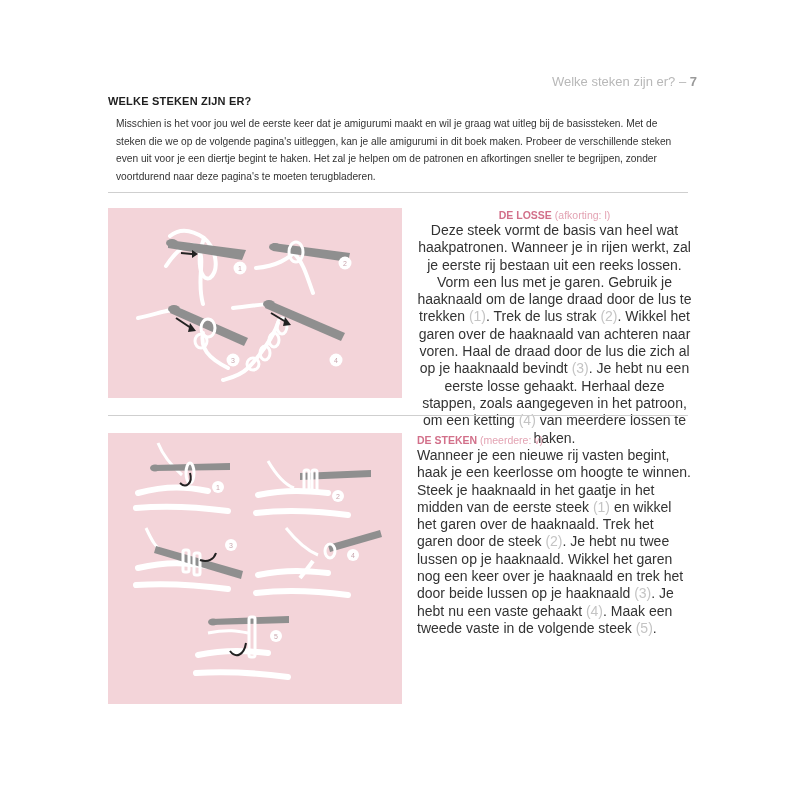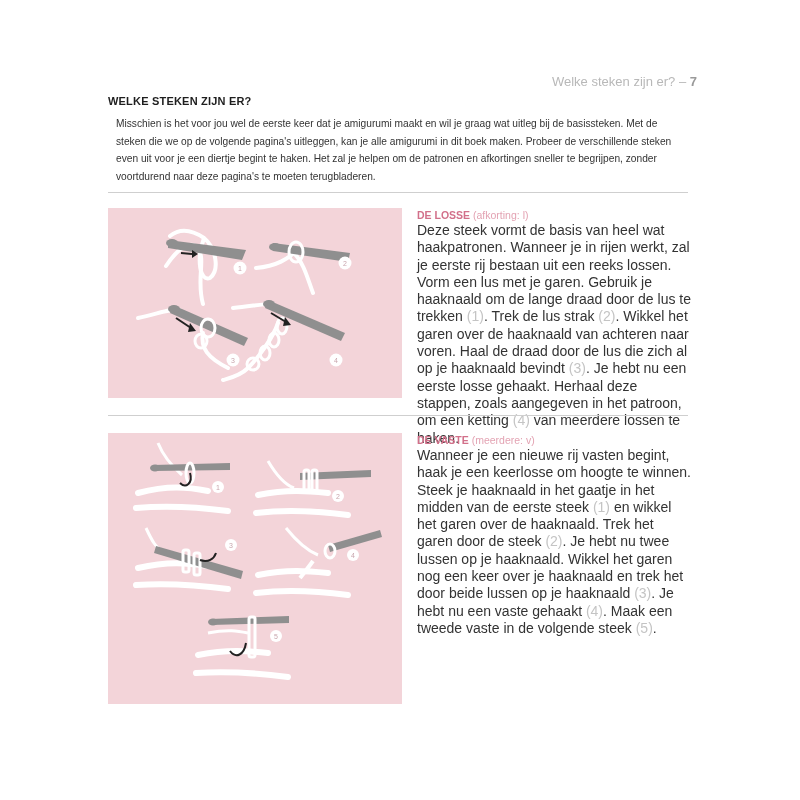--- a/index.html
+++ b/index.html
@@ -11,21 +11,21 @@
   .intro h1 { margin: 0 0 2px 0; font-size: 11px; font-weight: bold; letter-spacing: 0.2px; color: #1e1e1e; }
   .intro p { margin: 8px; font-size: 10.2px; line-height: 17.5px; color: #333; }
   .rule { position: absolute; left: 108px; width: 580px; height: 0; border-top: 1px solid #cfcfcf; }
   .rule.r1 { top: 192px; }
   .rule.r2 { top: 415px; }
   .figure { position: absolute; left: 108px; width: 294px; background: #f3d4d9; }
   .figure.f1 { top: 208px; height: 190px; }
   .figure.f2 { top: 433px; height: 271px; }
   .figure svg { width: 100%; height: 100%; display: block; }
   .section { position: absolute; left: 417px; width: 275px; }
-  .section.s1 { top: 208px; }
+  .section.s1 { top: 208px; text-align: center; }
   .section.s2 { top: 433px; }
   .section h2 { margin: 0; font-size: 10.5px; line-height: 14px; font-weight: normal; }
   .section h2 .t { color: #d2708a; font-weight: bold; }
   .section h2 .a { color: #e3a3b3; }
   .section p { margin: 0; font-size: 14px; line-height: 17.3px; color: #333; }
   .ref { color: #c4c4c4; }
 </style>
 </head>
 <body>
 
@@ -151,17 +151,17 @@
       <circle cx="245" cy="122" r="6" fill="#fff"></circle>
         <text x="245" y="125" font-size="7" text-anchor="middle" fill="#c8a5ad">4</text>
       <circle cx="168" cy="203" r="6" fill="#fff"></circle>
         <text x="168" y="206" font-size="7" text-anchor="middle" fill="#c8a5ad">5</text>
     </g>
   </svg>
 </div>
 
 <div class="section s2">
   <h2>
-    <span class="t">DE VASTE</span>
+    <span class="t">DE STEKEN</span>
     <span class="a">(meerdere: v)</span>
   </h2>
   <p><span>Wanneer je een nieuwe rij vasten begint, haak je een keerlosse om hoogte te winnen. Steek je haaknaald in het gaatje in het midden van de eerste steek </span><span class="ref">(1)</span><span> en wikkel het garen over de haaknaald. Trek het garen door de steek </span><span class="ref">(2)</span><span>. Je hebt nu twee lussen op je haaknaald. Wikkel het garen nog een keer over je haaknaald en trek het door beide lussen op je haaknaald </span><span class="ref">(3)</span><span>. Je hebt nu een vaste gehaakt </span><span class="ref">(4)</span><span>. Maak een tweede vaste in de volgende steek </span><span class="ref">(5)</span><span>.</span></p>
 </div>
 
 </body></html>

